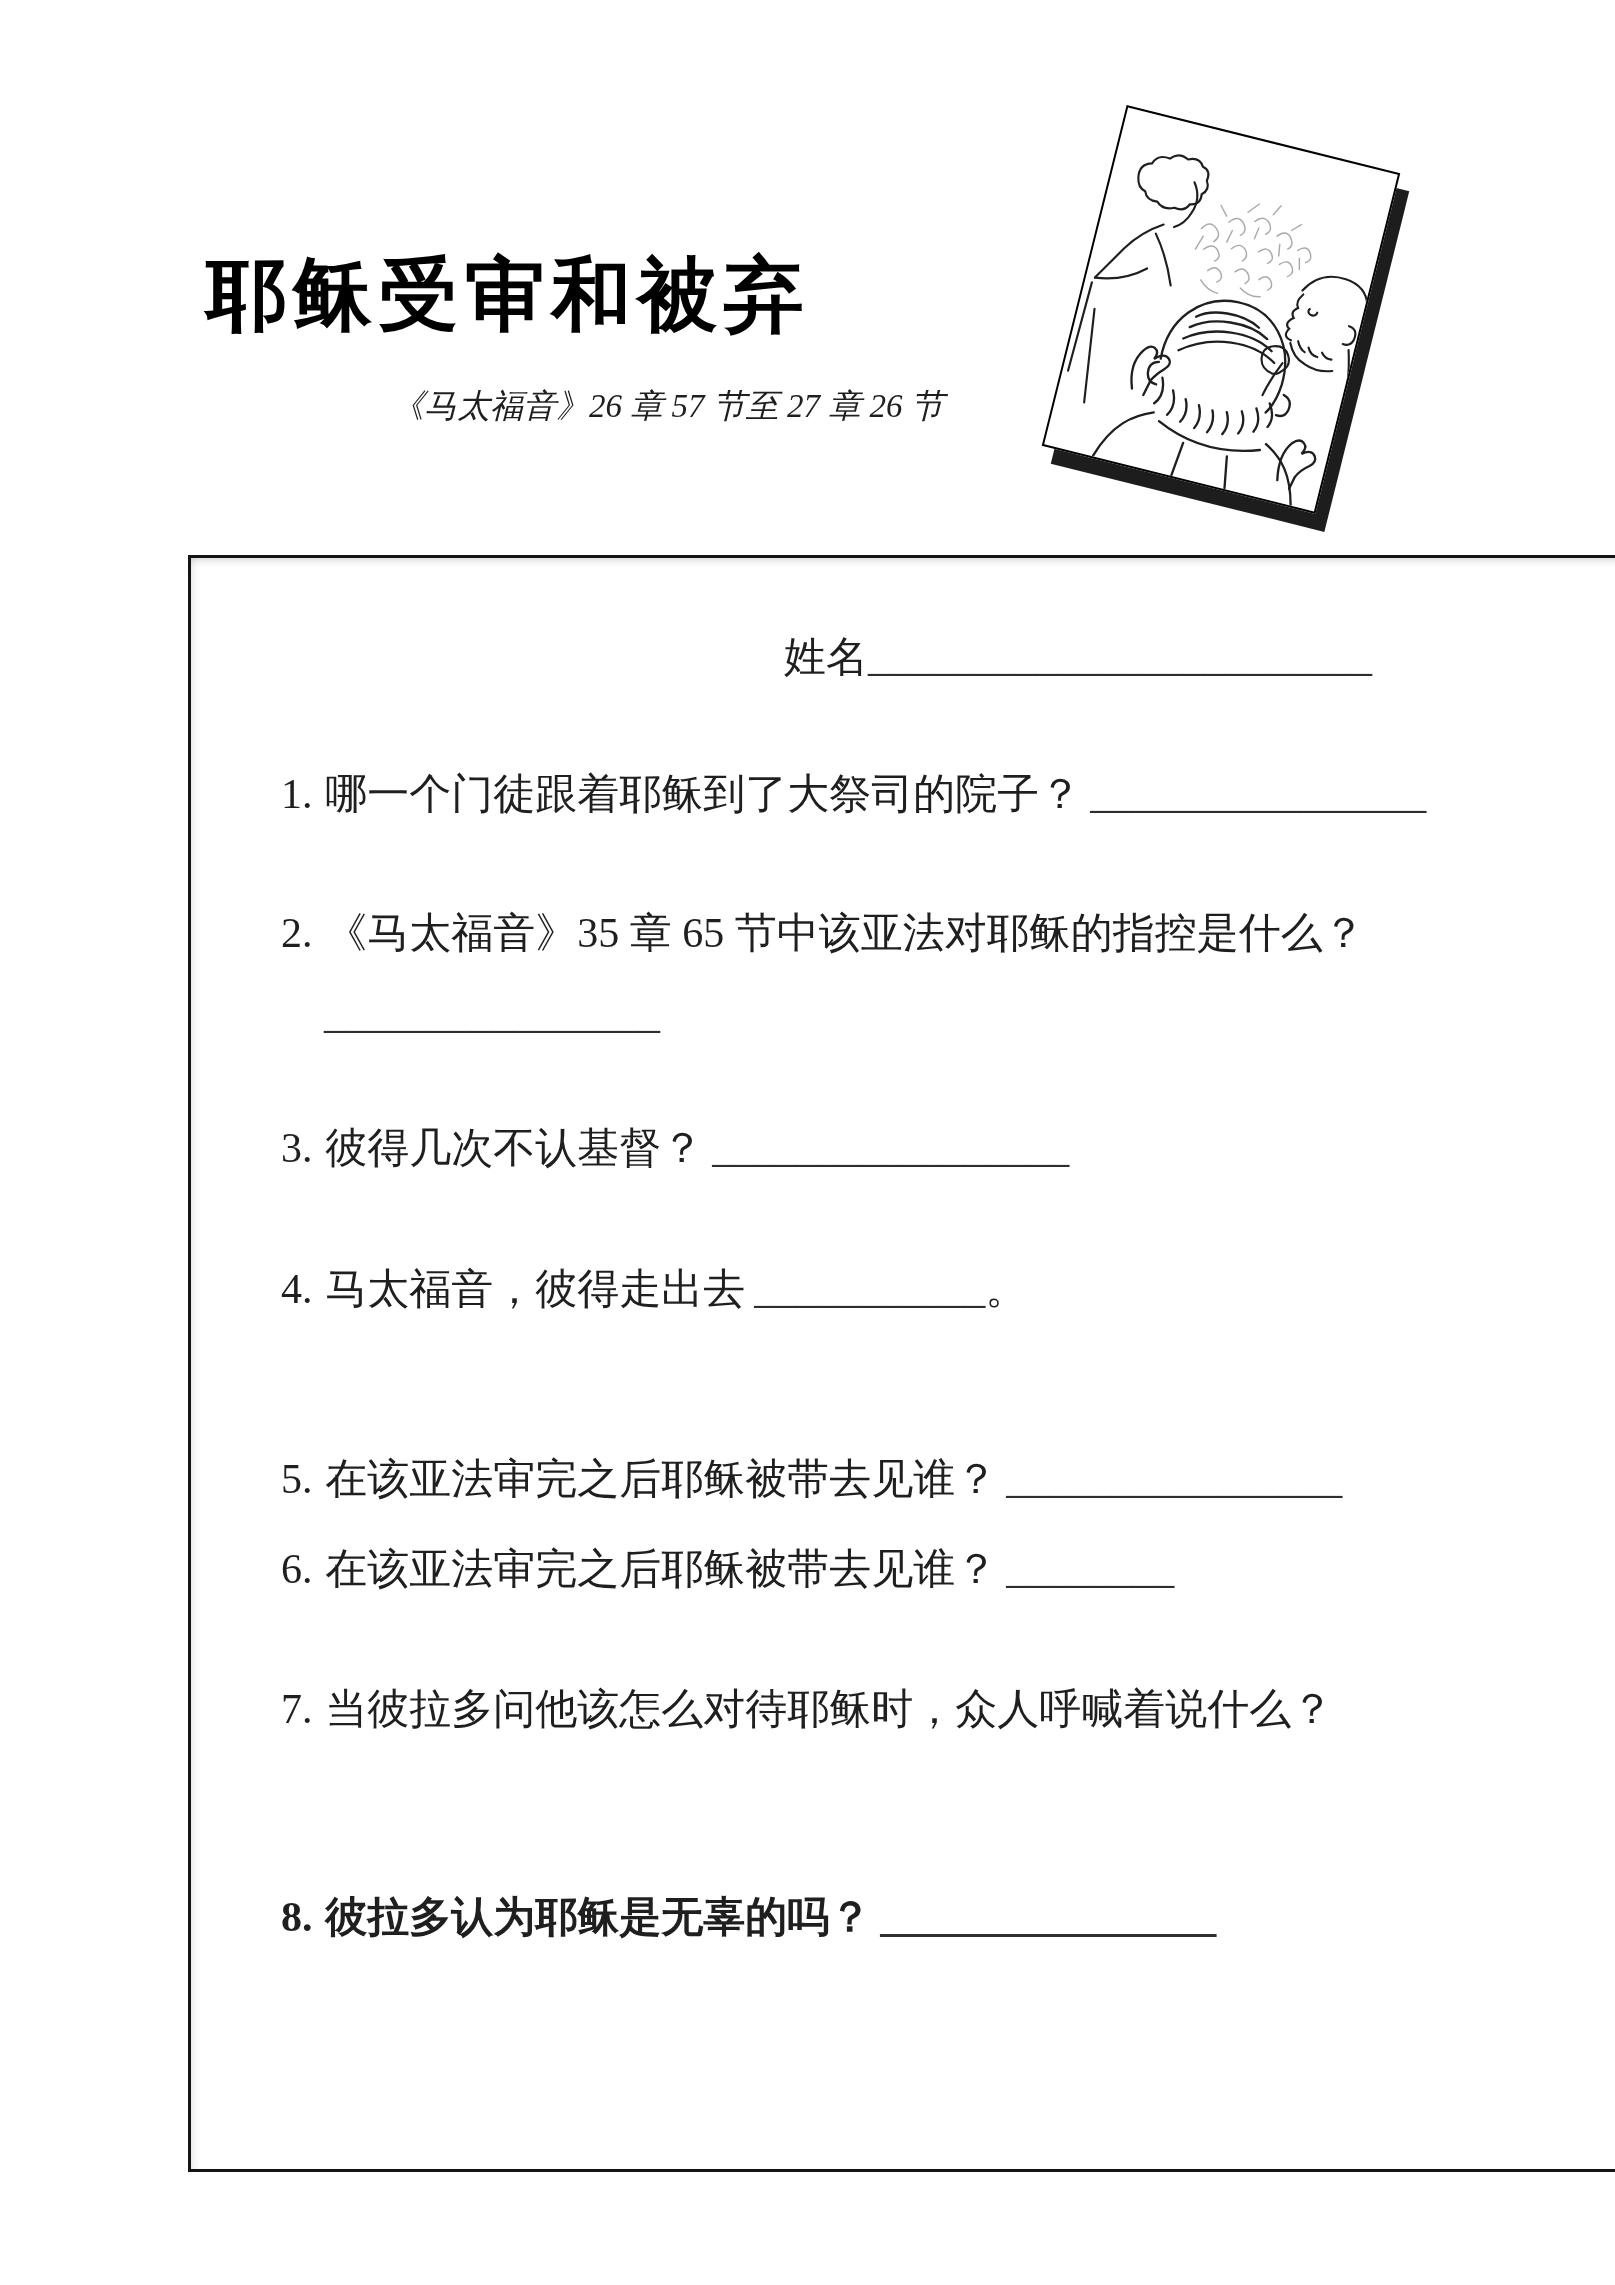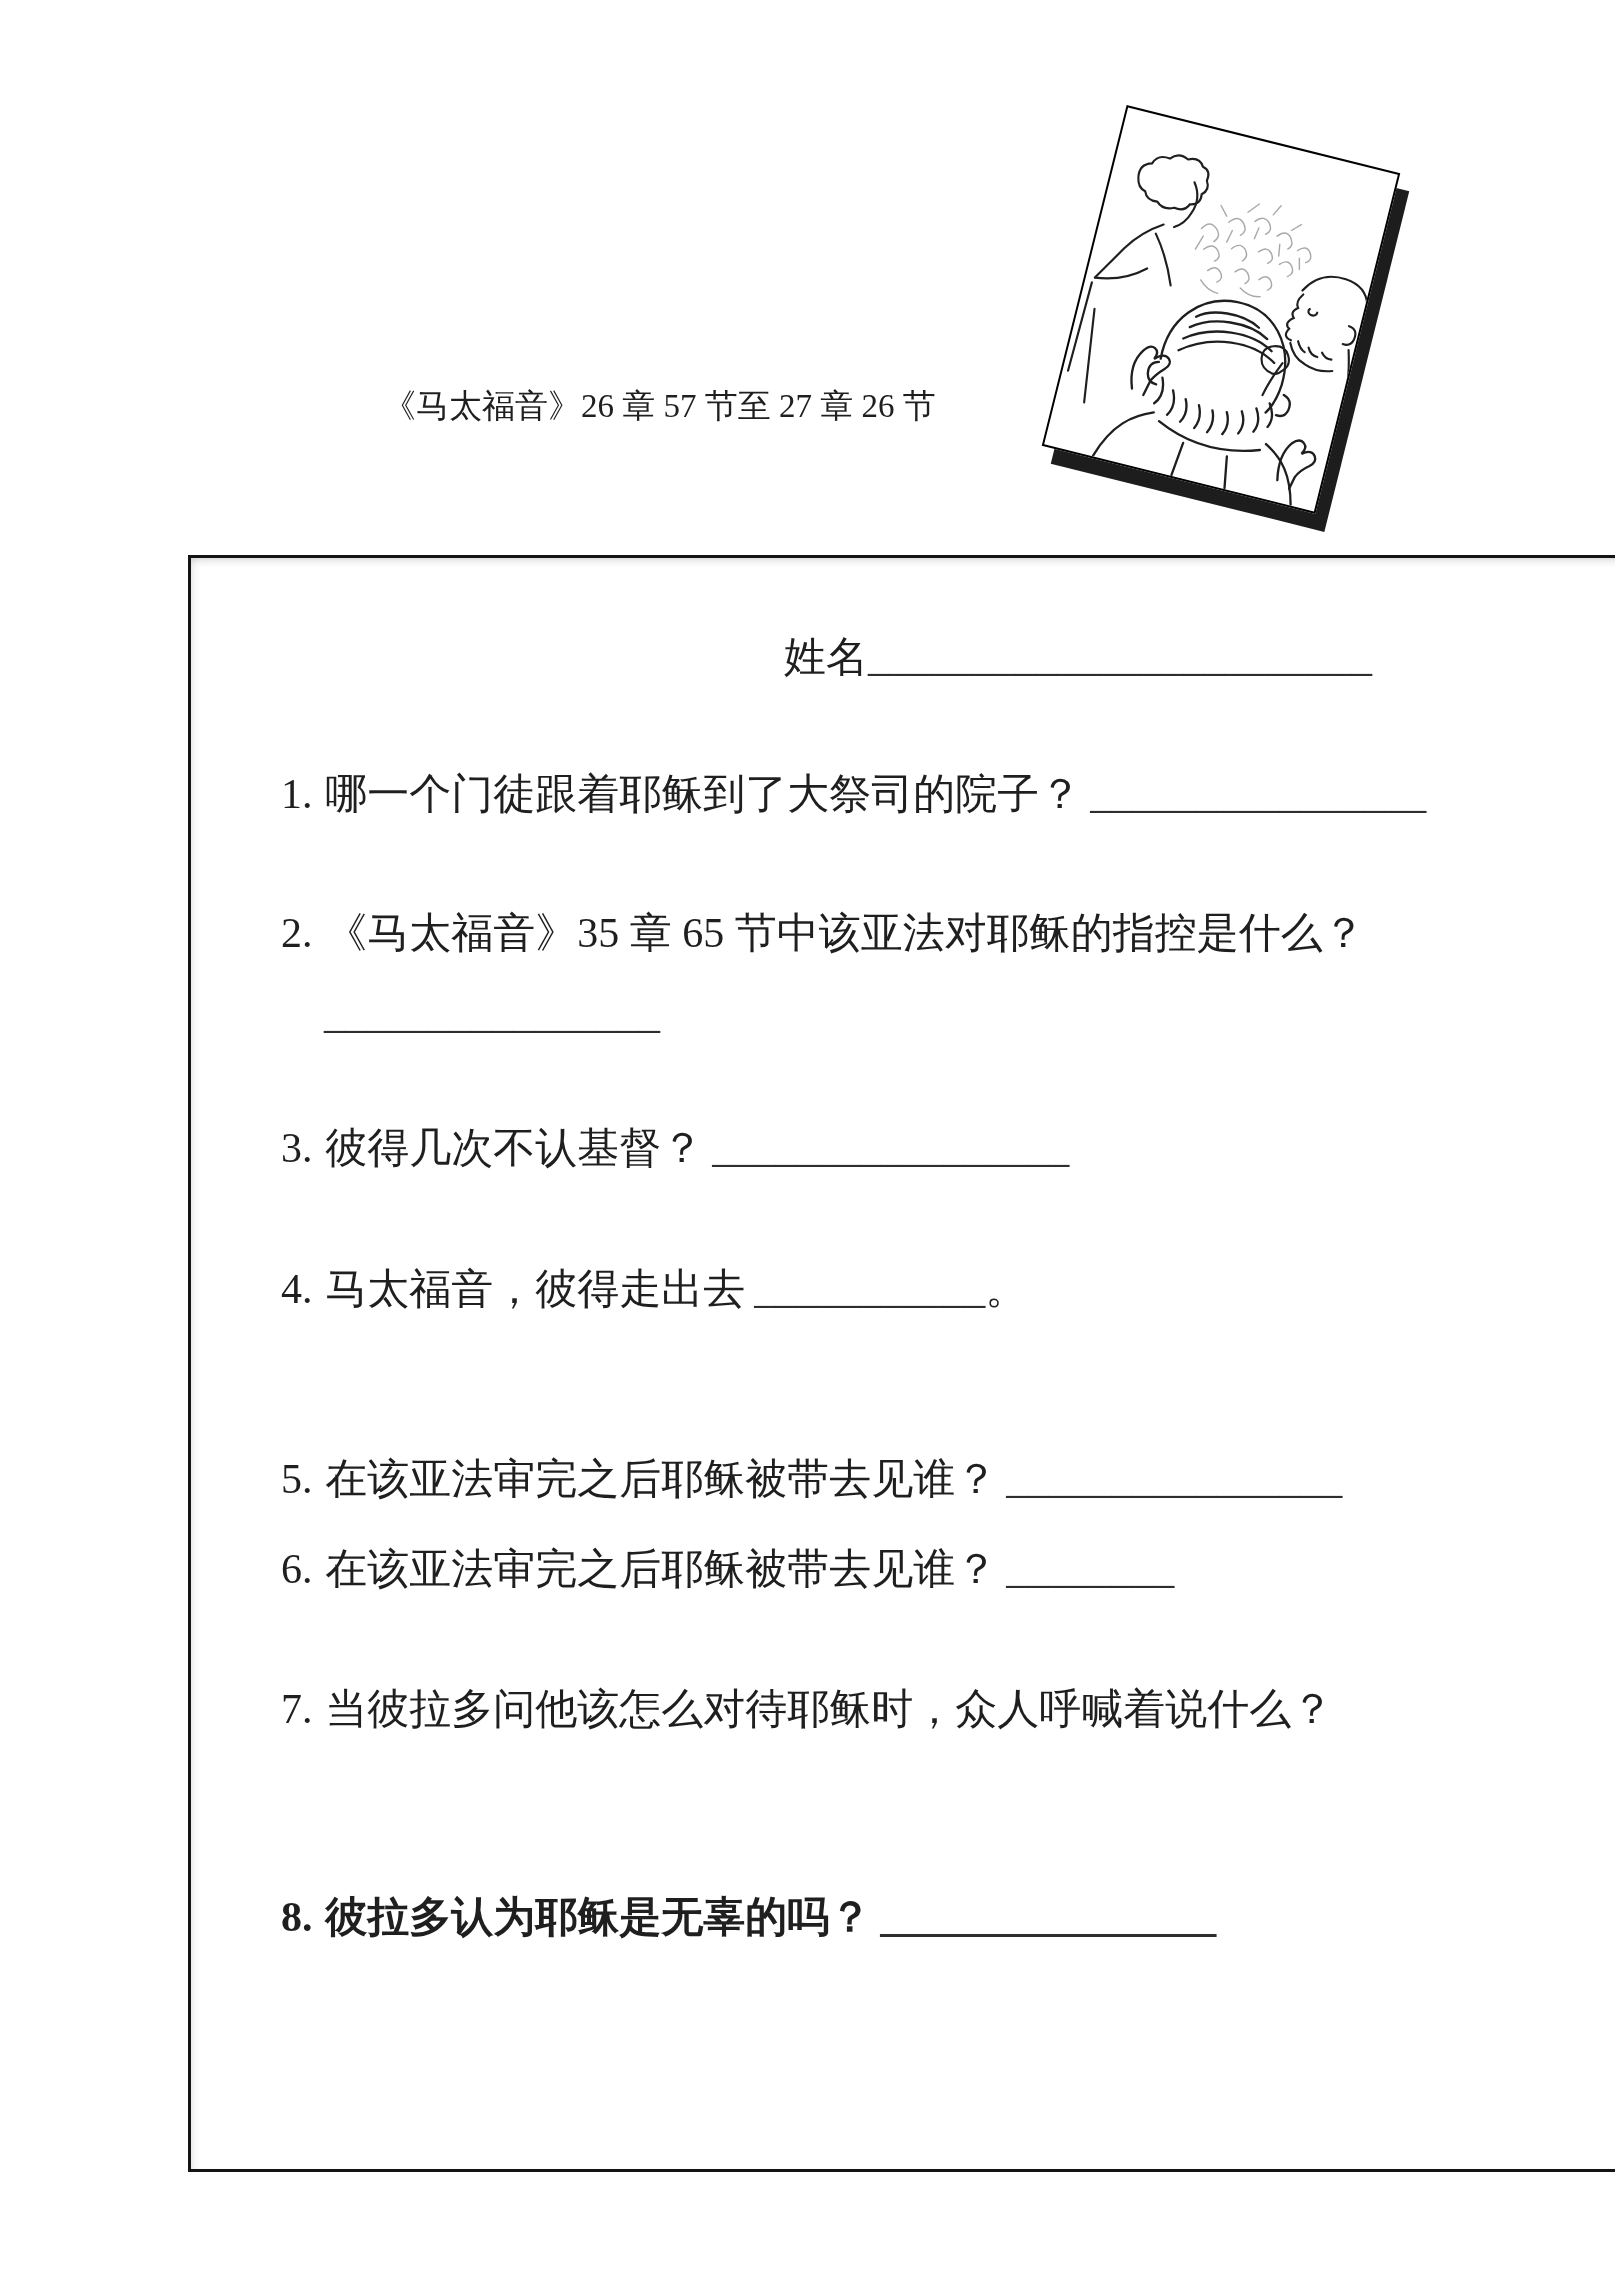--- a/index.html
+++ b/index.html
@@ -10,22 +10,22 @@
   }
   .page { position:absolute; inset:0; background:#ffffff; }
 
   
   .title {
     position:absolute; left:206px; top:242px;
     font-size:80px; font-weight:bold; letter-spacing:6.3px;
     color:#000000; white-space:nowrap;
   }
   .subtitle {
-    position:absolute; left:383px; top:384px;
-    font-size:33px; color:#1f1f1f; white-space:nowrap;
+    position:absolute; left:391px; top:384px;
+    font-size:33px; color:#1f1f1f; white-space:nowrap;font-style:italic;
   }
 
   
   .illus-wrap { position:absolute; left:1015px; top:101px; width:416px; height:466px; }
   .illus-shadow {
     position:absolute; left:74px; top:51px; width:282px; height:351px;
     background:#1d1d1d; transform:rotate(14deg);
   }
   .illus-card {
     position:absolute; left:65px; top:33px; width:282px; height:351px;
@@ -62,20 +62,21 @@
   .question:nth-of-type(5) { top:895px; }
   .question:nth-of-type(6) { top:985px; }
   .question:nth-of-type(7) { top:1125px; }
   .question:nth-of-type(8) { top:1333px;font-weight:bold; }
 </style>
 </head>
 <body>
 
 <div class="page">
 
+  <div class="title">耶稣受审和被弃</div>
   <div class="subtitle">《马太福音》26 章 57 节至 27 章 26 节</div>
 
   <div class="illus-wrap">
     <div class="illus-shadow"></div>
     <div class="illus-card">
       <svg viewBox="0 0 310 385" fill="none">
 
         <g stroke="#8d8d8d" stroke-width="1.6" stroke-linecap="round" opacity="0.75">
           <path d="M112,110 q7,-12 16,-4 q8,7 1,15 M140,96 q8,-11 16,-3 q7,8 0,14 M168,88 q8,-10 16,-2 q6,8 -1,13 M196,98 q8,-10 15,-2 q6,8 0,13 M222,108 q8,-9 14,-1 q5,8 -2,12"></path>
           <path d="M120,132 q8,-10 15,-3 q7,7 0,13 M150,124 q7,-10 15,-3 q6,7 0,13 M180,120 q8,-9 14,-2 q6,7 -1,12 M206,128 q8,-9 14,-1 q5,7 -2,12"></path>

